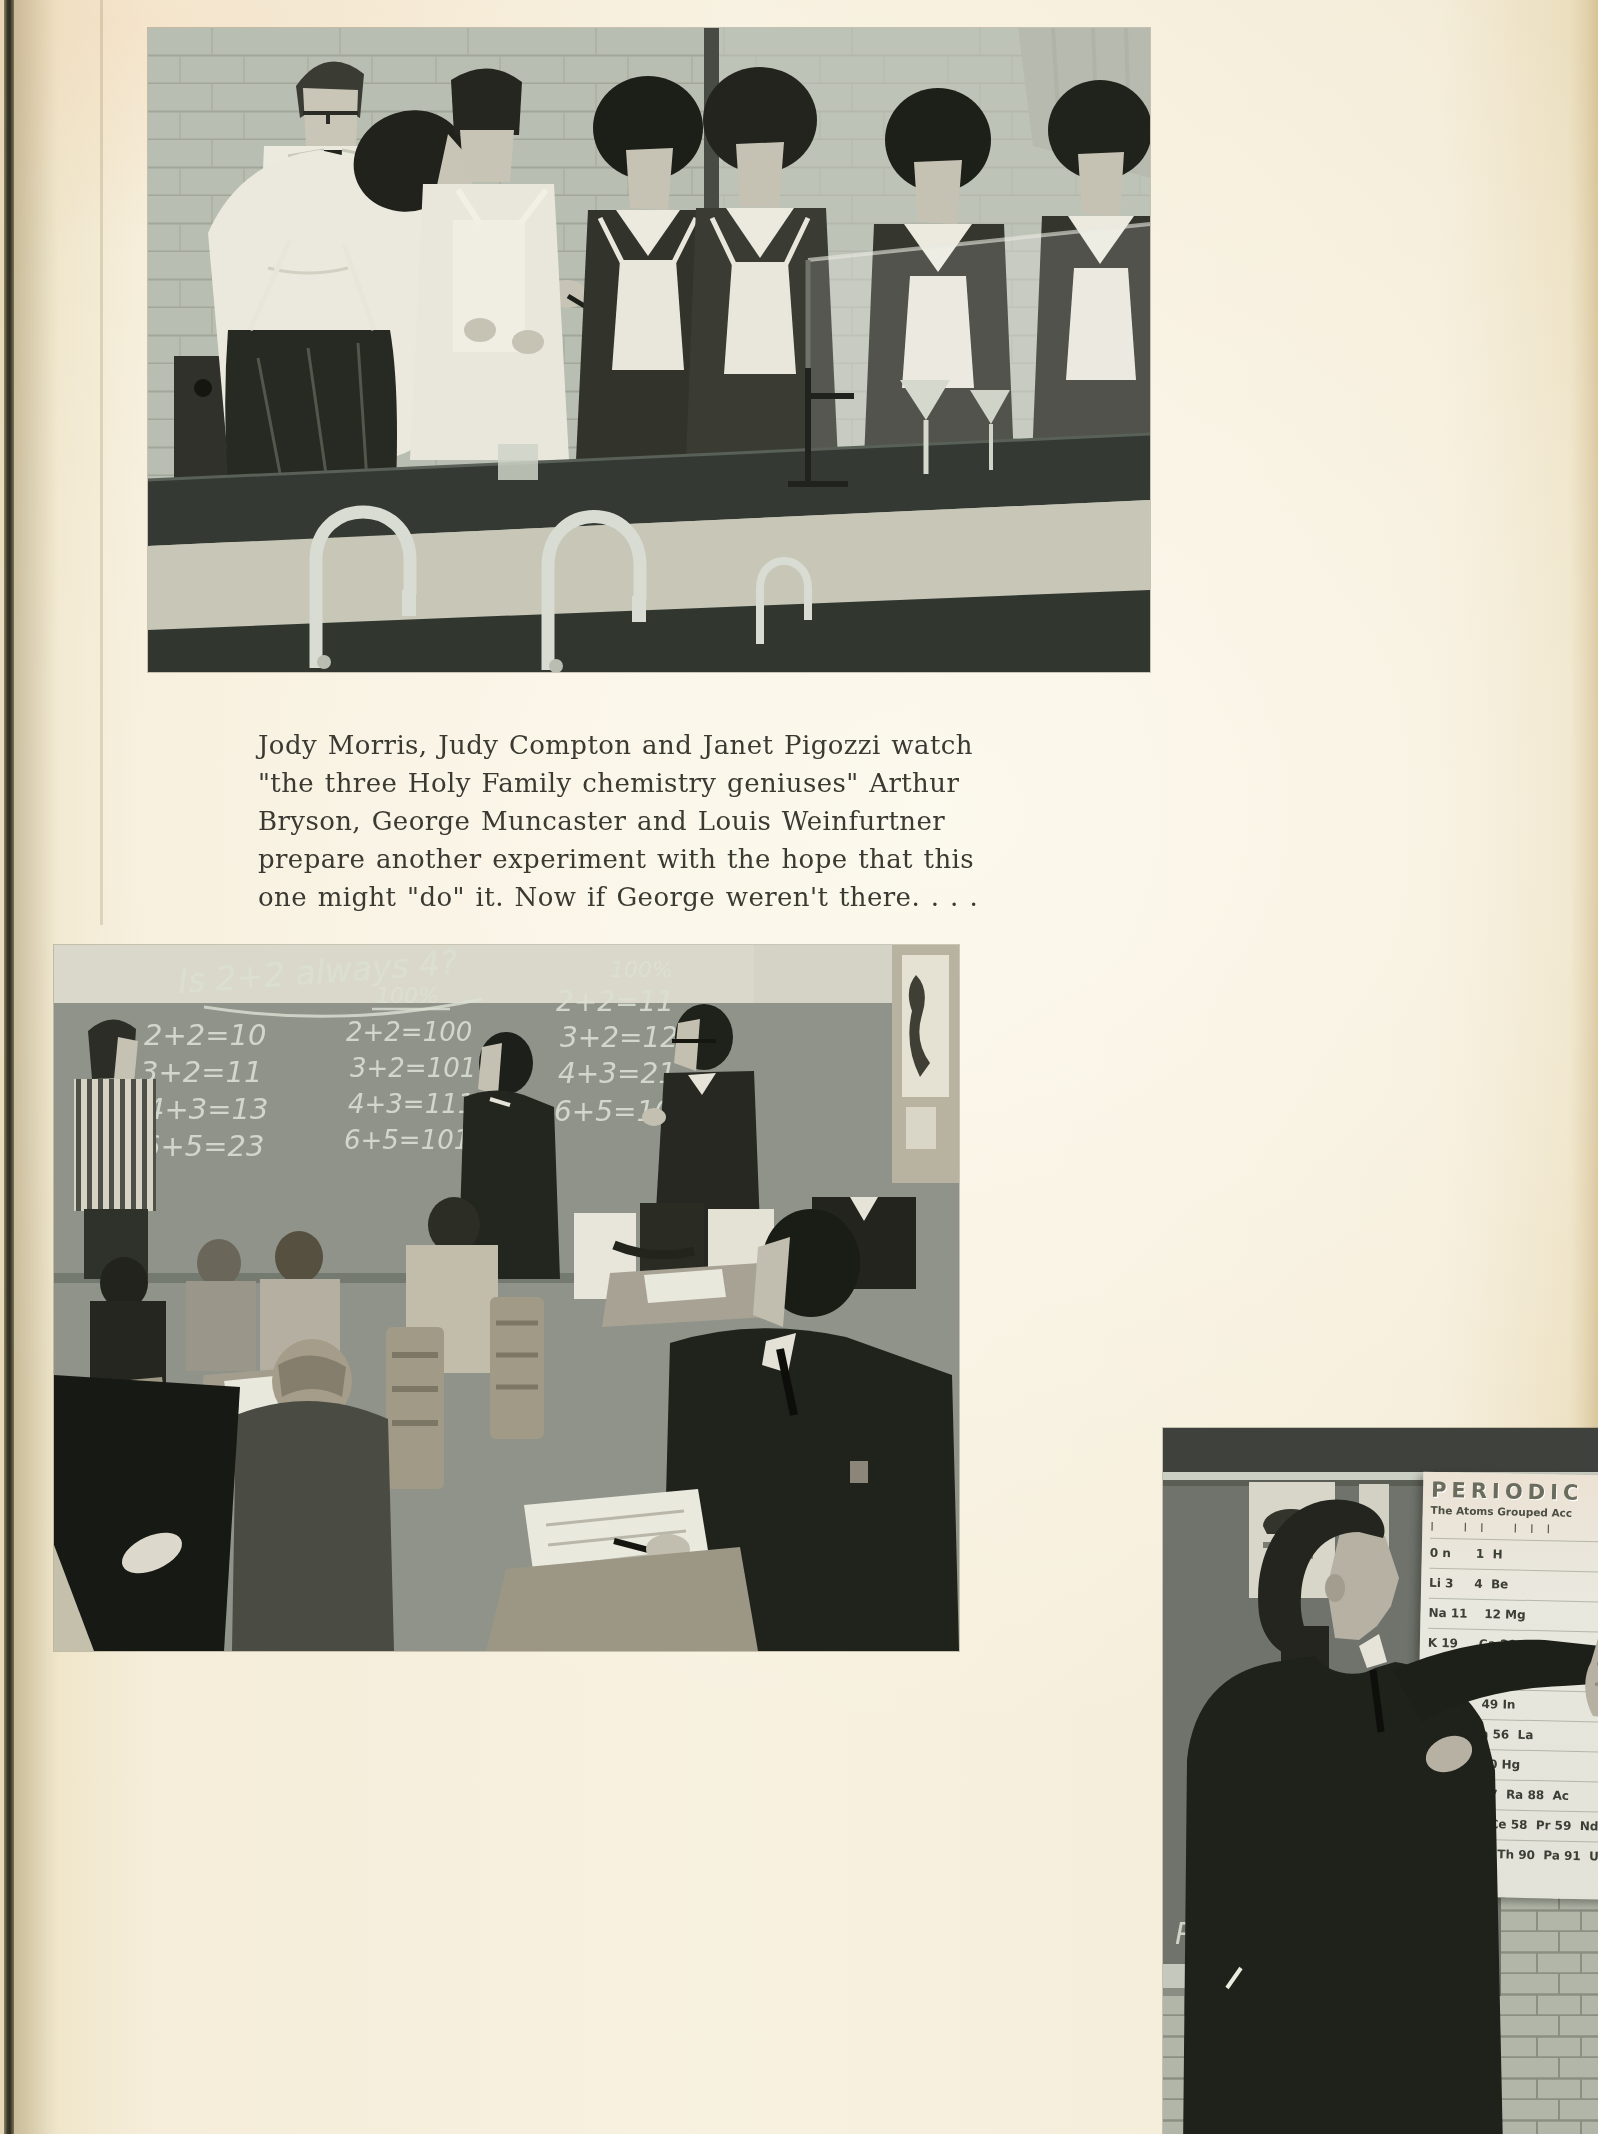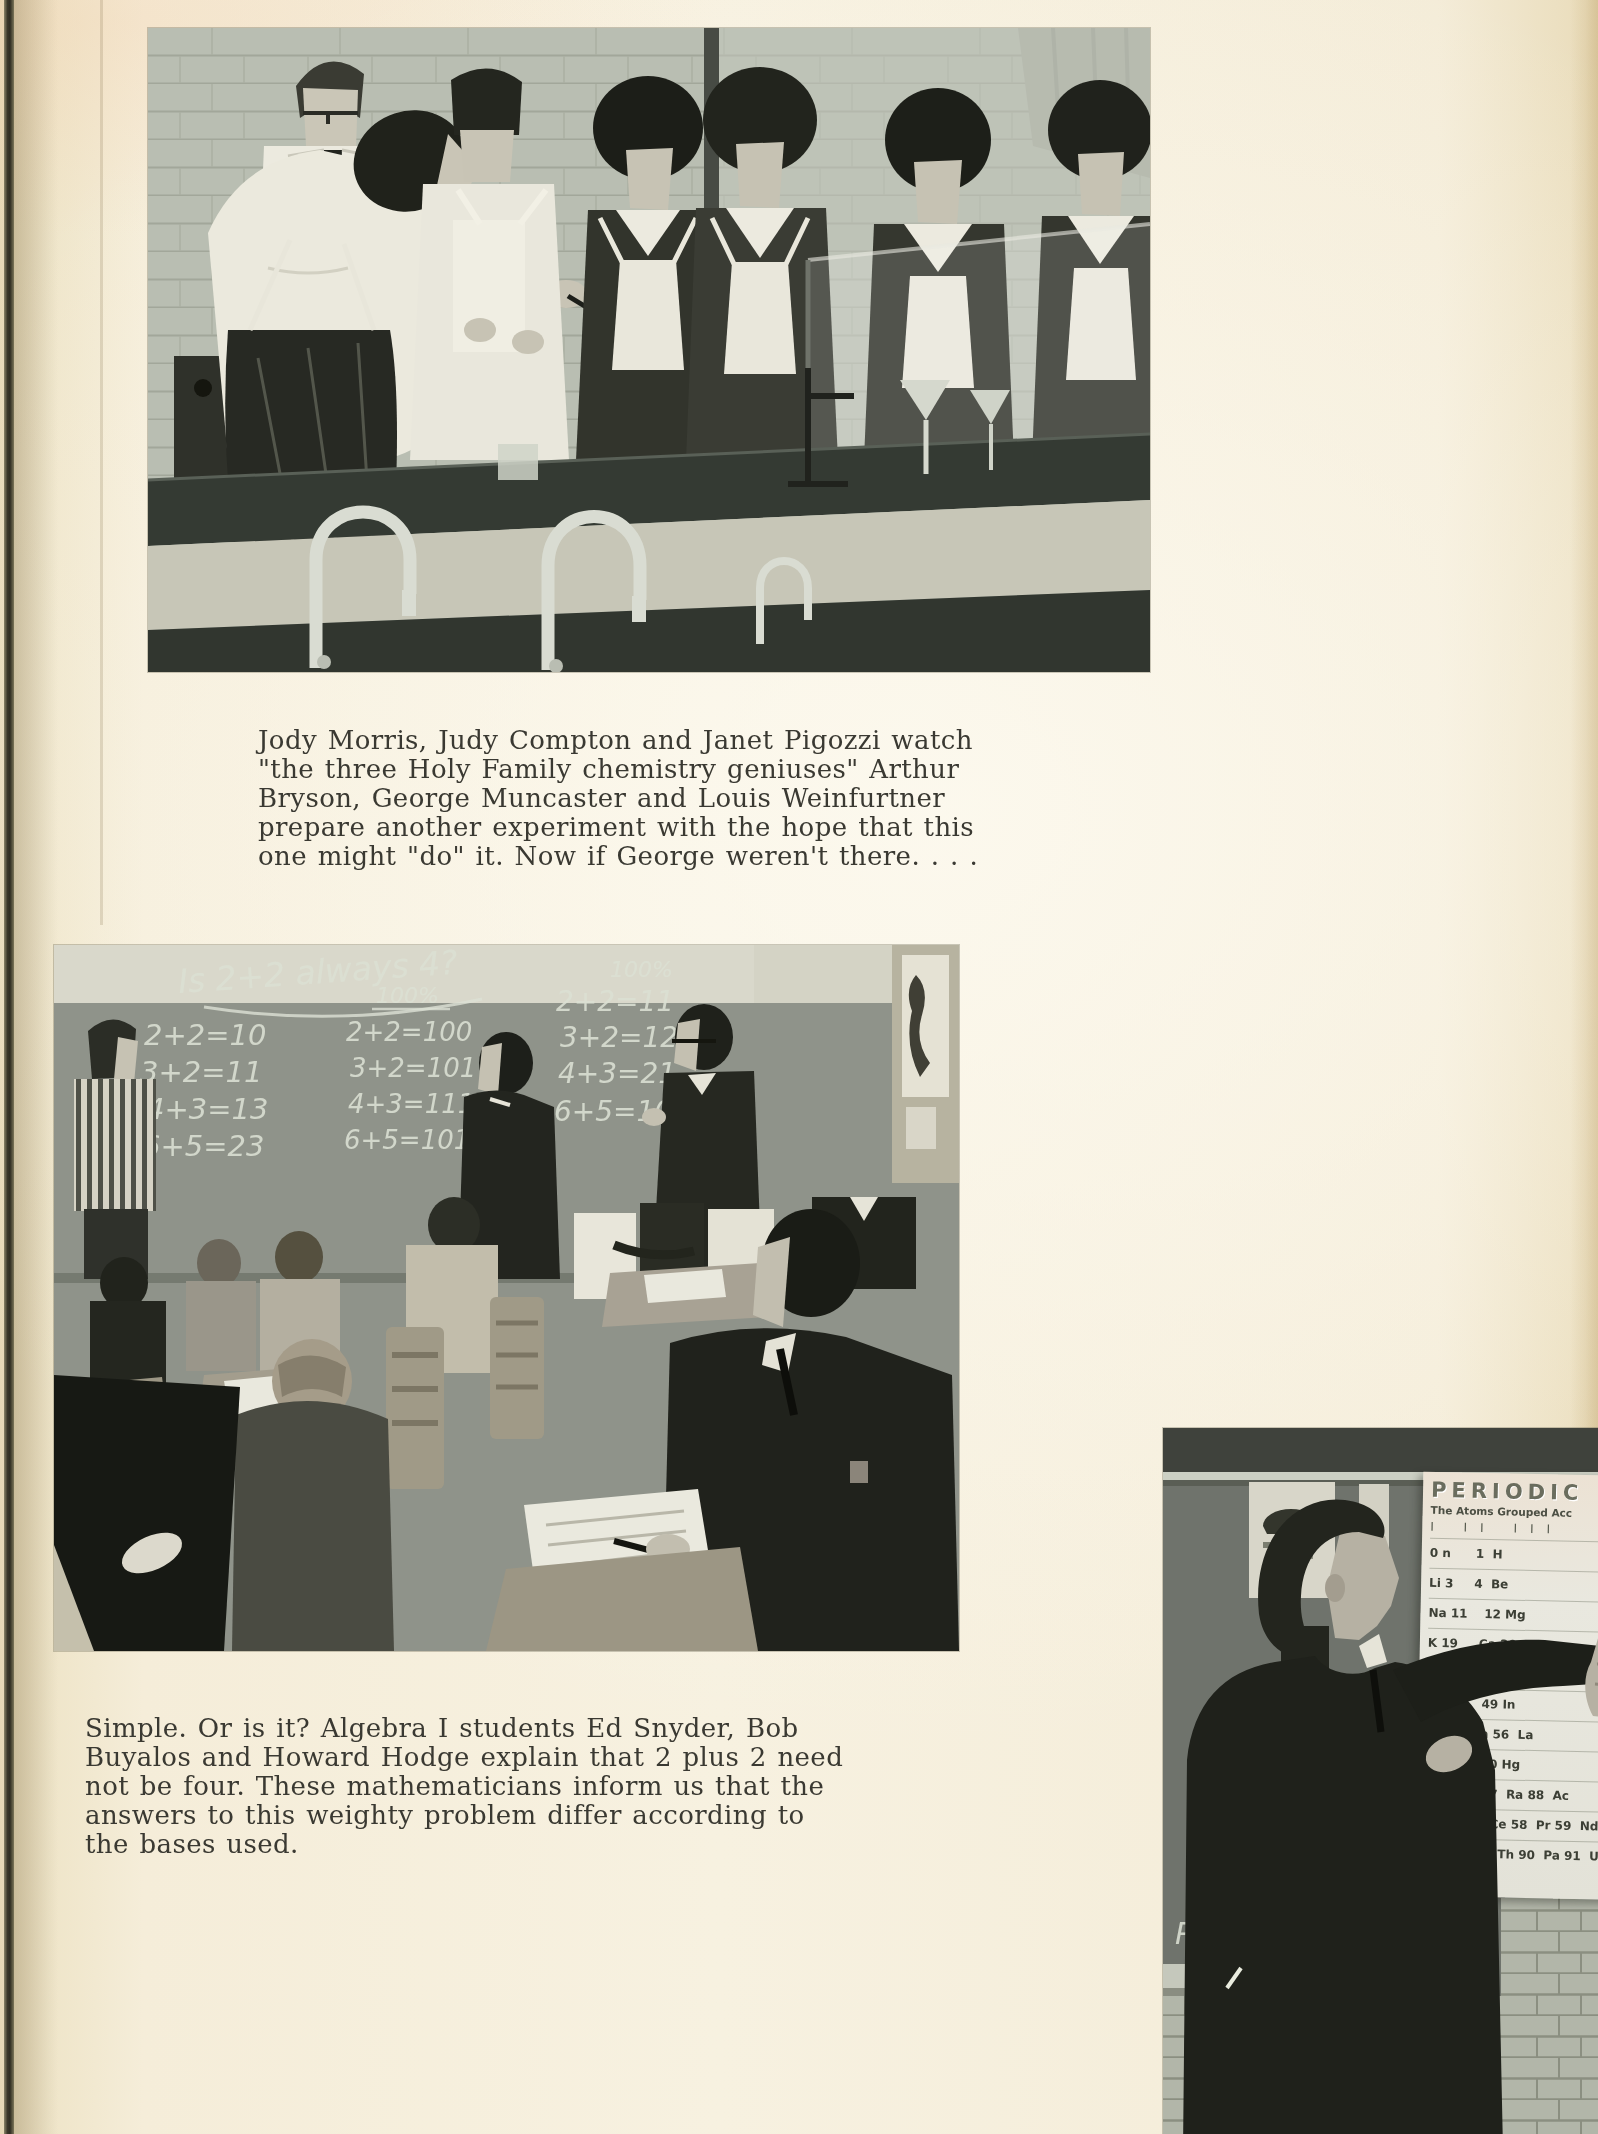--- a/index.html
+++ b/index.html
@@ -20,21 +20,21 @@
   .right-shade{position:absolute;right:0;top:0;width:28px;height:100%;
     background:linear-gradient(90deg,rgba(205,180,132,0),rgba(198,172,120,.38));}
 
   .photo{position:absolute;overflow:hidden;box-shadow:0 0 0 1px rgba(110,105,85,.35);}
   .photo svg{position:absolute;left:0;top:0;}
   #photo1{left:108px;top:12px;width:1002px;height:644px;background:#b9beb2;}
   #photo2{left:14px;top:929px;width:905px;height:706px;background:#8f938a;}
   #photo3{left:1123px;top:1412px;width:463px;height:722px;background:#6f736c;}
 
   .caption{position:absolute;white-space:pre-line;color:#3a3932;
-    font-size:26px;line-height:29px;letter-spacing:.4px;word-spacing:2px;}
+    font-size:26px;line-height:38px;letter-spacing:.4px;word-spacing:2px;}
   #caption1{left:258px;top:700px;width:780px;}
   #caption2{left:85px;top:1688px;width:810px;}
 
   .chalk{font-family:"DejaVu Sans",sans-serif;font-style:italic;fill:#dce1d4;opacity:.88;}
 
   .chart{position:absolute;left:256px;top:46px;width:224px;height:424px;
     background:linear-gradient(180deg,#ece2d4 0%,#e9e8df 30%,#e3e2d8 100%);
     transform:rotate(1.2deg);z-index:2;padding:6px 8px;box-sizing:border-box;
     font-family:"DejaVu Sans",sans-serif;color:#3c3f35;box-shadow:-4px 4px 8px rgba(30,32,26,.4);}
   .chart-title{font-weight:bold;font-size:21px;letter-spacing:5px;color:#6a6d5e;
@@ -299,25 +299,20 @@
         </g>
         <g>
           <path d="M0 430 L186 442 L170 706 L0 706 Z" fill="#171914"></path>
           <ellipse cx="98" cy="608" rx="32" ry="17" fill="#dcd9cc" transform="rotate(-24 98 608)"></ellipse>
           <polygon points="0,600 40,706 0,706" fill="#c5c0ac"></polygon>
         </g>
       </g>
     </svg>
   </figure>
 
-  <p class="caption" id="caption2">Simple.  Or is it?   Algebra I students Ed Snyder,  Bob
-Buyalos and Howard Hodge explain that 2 plus 2 need
-not be four.   These mathematicians inform us that the
-answers to this weighty problem differ according to
-the bases used.</p>
 
   <figure class="photo" id="photo3">
     <svg width="463" height="722" viewBox="0 0 463 722">
       <defs>
         <pattern id="brick" width="88" height="42" patternUnits="userSpaceOnUse">
           <rect width="88" height="42" fill="#b2b6a9"></rect>
           <path d="M0 20.5 H88 M0 41.5 H88" stroke="#8b8f81" stroke-width="2.5"></path>
           <path d="M44 0 V20 M22 21 V41 M66 21 V41" stroke="#8b8f81" stroke-width="2"></path>
         </pattern>
       </defs>

